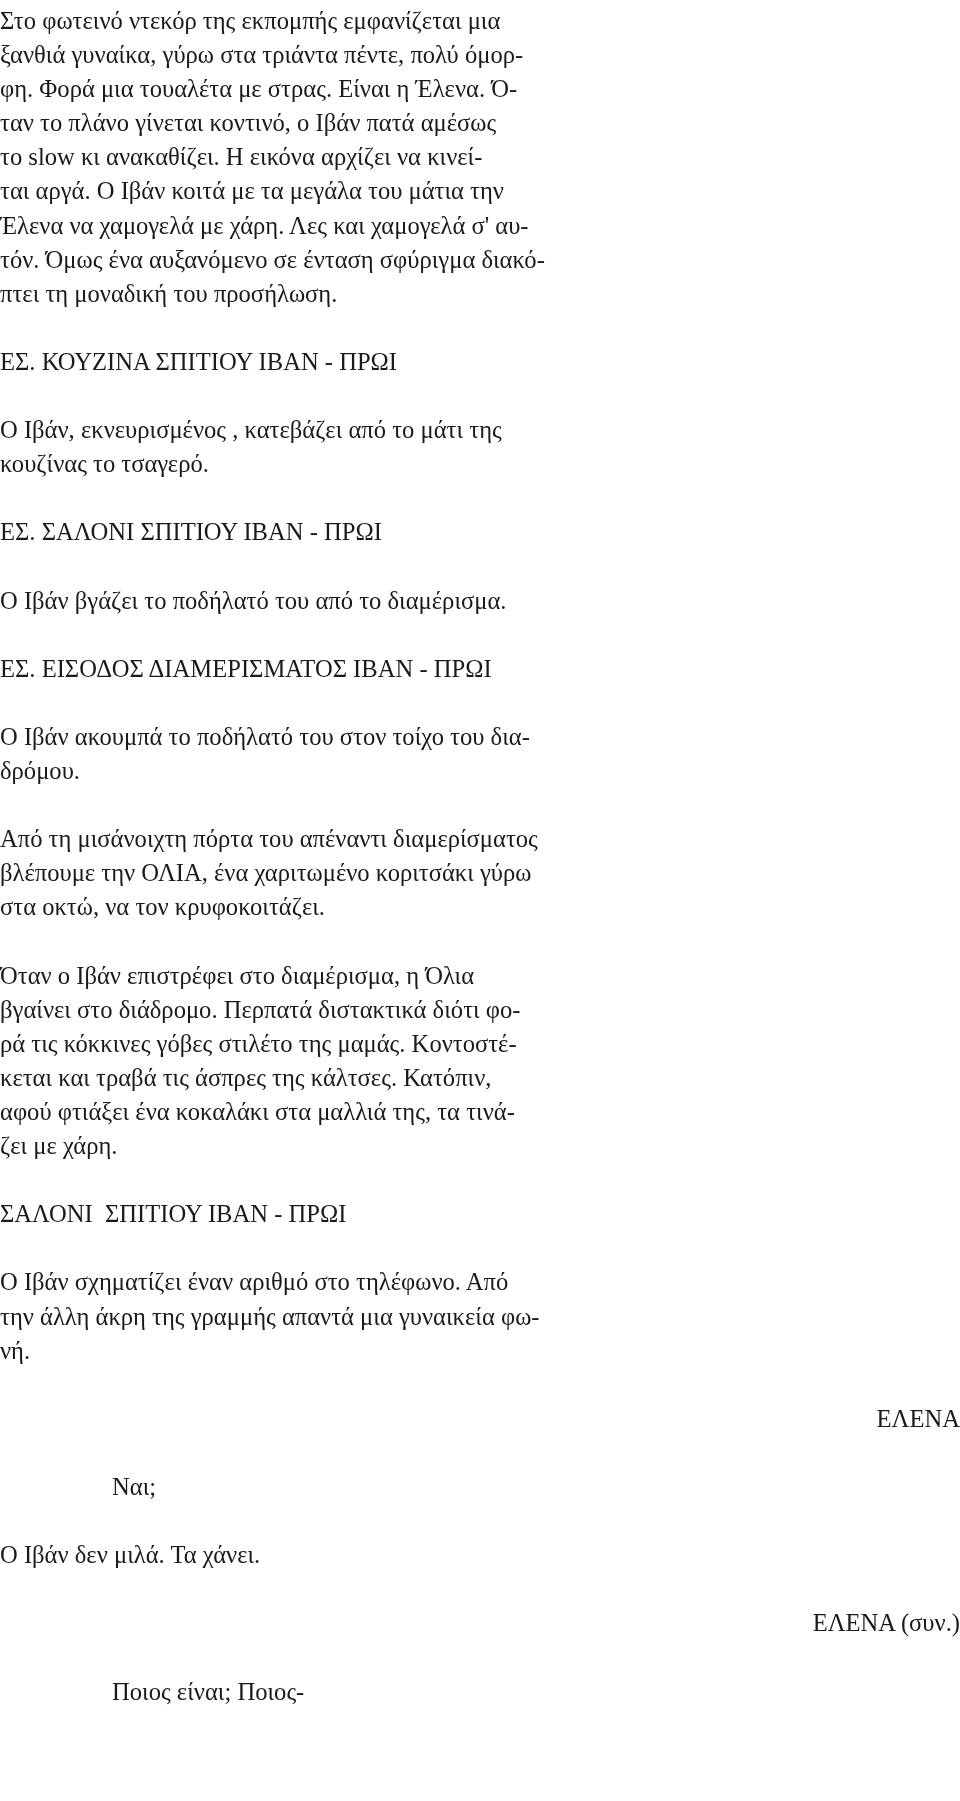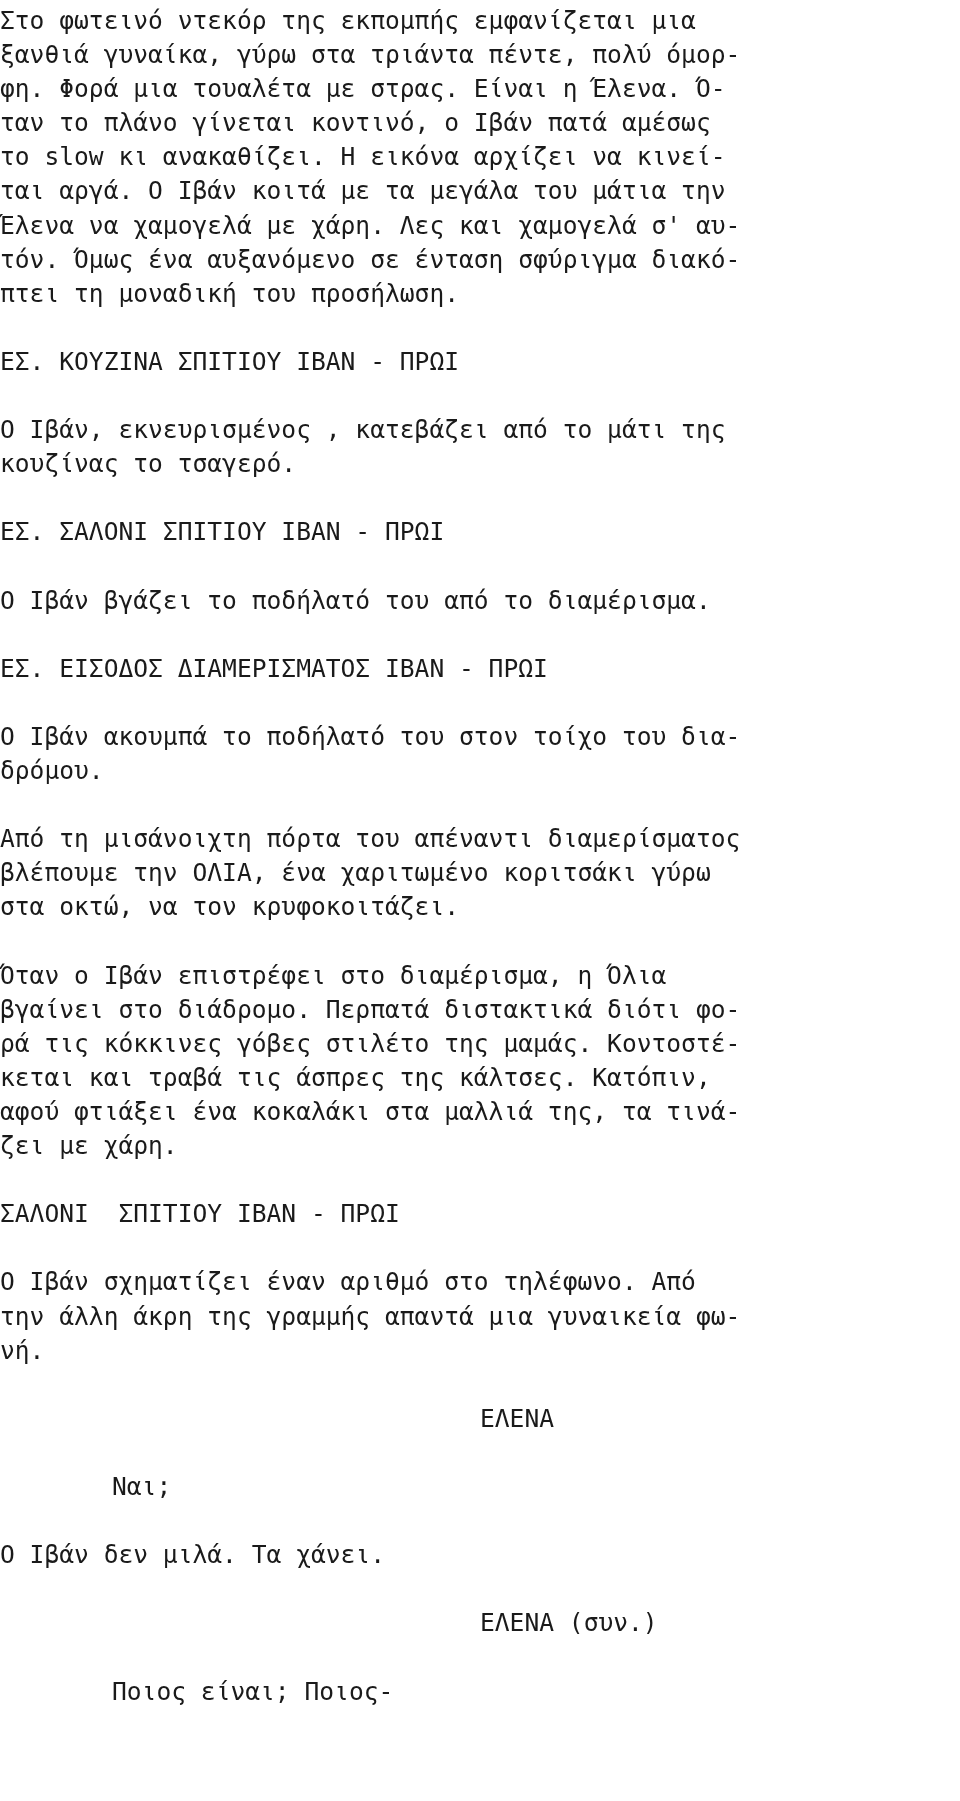--- a/index.html
+++ b/index.html
@@ -13,20 +13,21 @@
     overflow: hidden;
     font-family: "DejaVu Sans Mono", "Liberation Mono", monospace;
   }
   #page {
     position: relative;
     width: 960px;
     height: 1576px;
     background: #ffffff;
     padding: 0;
     box-sizing: border-box;
+    font-family: Liberation Serif, serif;
   }
   .script {
     position: absolute;
     left: 0px;
     top: 4px;
     width: 960px;
     font-size: 24.6px;
     line-height: 34.1px;
     color: #1a1a1a;
     letter-spacing: 0px;
@@ -36,20 +37,21 @@
   .block {
     white-space: pre;
     margin: 0;
     padding: 0;
   }
   .action { }
   .slug { }
   .blank { height: 34.1px; }
   .character {
     padding-left: 480px;
+    text-align: right;
   }
   .dialogue {
     padding-left: 112px;
   }
   .line {
     display: block;
     height: 34.1px;
   }
 </style>
 </head>

